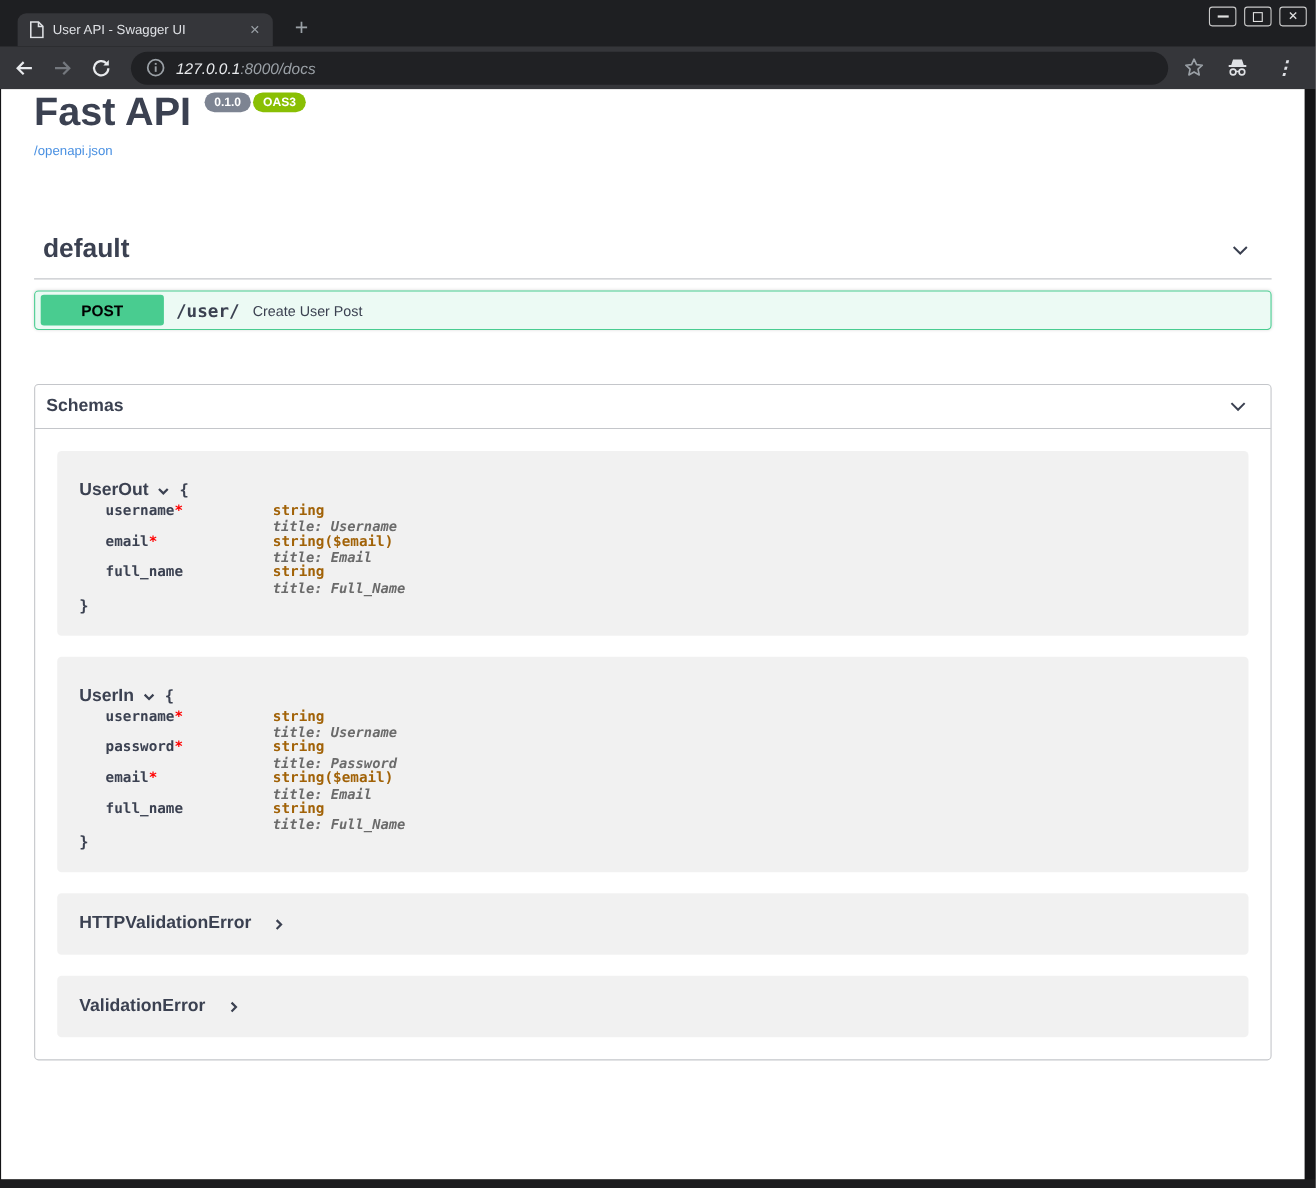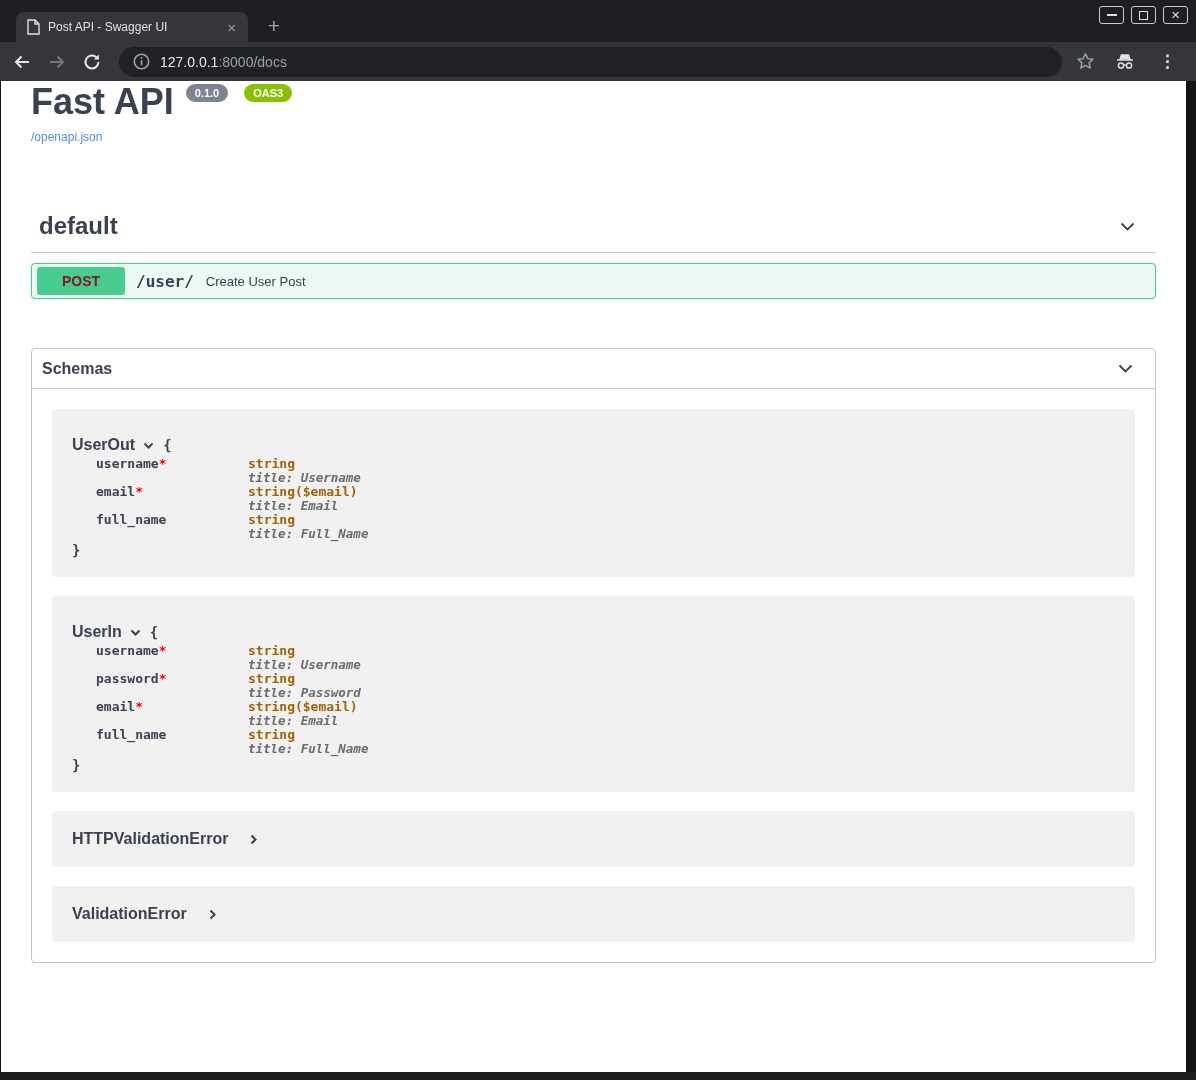--- a/index.html
+++ b/index.html
@@ -22,21 +22,21 @@
     font-size:21px; line-height:26px; text-align:center; cursor:pointer; }
   .win-controls { position:absolute; right:8px; top:6px; display:flex; gap:7px; }
   .win-btn {
     width:25px; height:18px; border:1px solid #cacaca; border-radius:3px;
     display:flex; align-items:center; justify-content:center; color:#e0e0e0; cursor:pointer;
     font-size:11px; line-height:11px;
   }
   .win-btn .min-glyph { display:block; width:10px; height:0; border-top:2px solid #e0e0e0; }
   .win-btn .max-glyph { display:block; width:9px; height:9px; border:1.5px solid #e0e0e0; }
 
-  .toolbar { height:39px; background:#35363a; display:flex; align-items:center; padding:0 12px; }
+  .toolbar { height:39px; background:#35363a; display:flex; align-items:center; padding:0 12px;font-style:italic; }
   .nav-icon { width:20px; height:20px; margin-right:15px; flex:0 0 auto; cursor:pointer; }
   .omnibox {
     flex:1; height:30px; margin:0 14px 0 2px; background:#202124; border-radius:15px;
     display:flex; align-items:center; padding:0 14px; cursor:text;
   }
   .omni-text { margin-left:10px; font-size:14px; }
   .omni-host { color:#e8eaed; }
   .omni-path { color:#9aa0a6; }
   .tb-right { display:flex; align-items:center; gap:18px; margin-right:4px; }
   .kebab { color:#dfe1e5; font-size:17px; font-weight:bold; letter-spacing:0; cursor:pointer; padding:0 4px; }
@@ -44,39 +44,39 @@
   
   .pagearea { position:relative; height:991px; background:#141416; }
   .pagewhite { position:absolute; left:1px; top:0; width:1185px; height:991px; background:#ffffff; overflow:hidden; }
   .bottombar { height:8px; background:#1d1d1f; }
 
   .wrapper { padding:0 30px; color:#3b4151; }
 
   
   .info { }
   .api-title { margin:0; font-size:36px; font-weight:bold; color:#3b4151; display:flex; align-items:flex-start; }
-  .badges { display:flex; gap:16px; margin:3px 0 0 12px; }
+  .badges { display:flex; gap:2px; margin:3px 0 0 12px; }
   .pill { font-size:11px; font-weight:bold; color:#fff; padding:3px 9px; border-radius:10px; line-height:12px; }
   .pill-version { background:#7d8492; }
   .pill-oas { background:#89bf04; }
   .spec-link { display:inline-block; margin-top:7px; font-size:12px; color:#4990e2; text-decoration:none; cursor:pointer; }
 
   
   .tag-section { margin-top:57px; }
   .tag-header { display:flex; align-items:center; padding:10px 18px 12px 8px;
     border-bottom:1px solid rgba(59,65,81,.3); cursor:pointer; }
   .tag-title { flex:1; font-size:24px; font-weight:600; color:#3b4151; }
 
   .opblock {
     margin-top:10px; height:36px; border:1px solid #49cc90; border-radius:4px;
     background:rgba(73,204,144,.1); box-shadow:0 0 3px rgba(0,0,0,.15);
     display:flex; align-items:center; padding:0 5px; cursor:pointer;
   }
   .method-badge {
-    width:88px; text-align:center; background:#49cc90; color:#7f1d1d;
+    width:112px; text-align:center; background:#49cc90; color:#000000;
     font-size:14px; font-weight:bold; border-radius:3px; padding:6px 0;
     text-shadow:0 1px 0 rgba(0,0,0,.1);
   }
   .op-path { margin-left:11px; font-family:"DejaVu Sans Mono", monospace; font-size:16px; font-weight:600; color:#3b4151; }
   .op-summary { margin-left:12px; font-size:13px; color:#3b4151; }
 
   
   .models { margin-top:49px; border:1px solid rgba(59,65,81,.3); border-radius:4px; }
   .models-header { display:flex; align-items:center; height:40px; padding:0 19px 0 10px;
     border-bottom:1px solid rgba(59,65,81,.3); cursor:pointer; }
@@ -104,21 +104,21 @@
 <body>
 
 <div class="tabstrip">
   <div class="tab">
     <span style="display:flex;">
       <svg width="14" height="16" viewBox="0 0 14 16">
           <path d="M2 1h7l4 4v10H2z" fill="none" stroke="#dfe1e5" stroke-width="1.4"></path>
           <path d="M9 1v4h4" fill="none" stroke="#dfe1e5" stroke-width="1.4"></path>
         </svg>
     </span>
-    <span class="tab-title">Post API - Swagger UI</span>
+    <span class="tab-title">User API - Swagger UI</span>
     <span class="tab-close">×</span>
   </div>
   <div class="newtab">+</div>
   <div class="win-controls">
     <span class="win-btn">
         <span class="min-glyph"></span>
       </span>
     <span class="win-btn">
         <span class="max-glyph"></span>
       </span>

